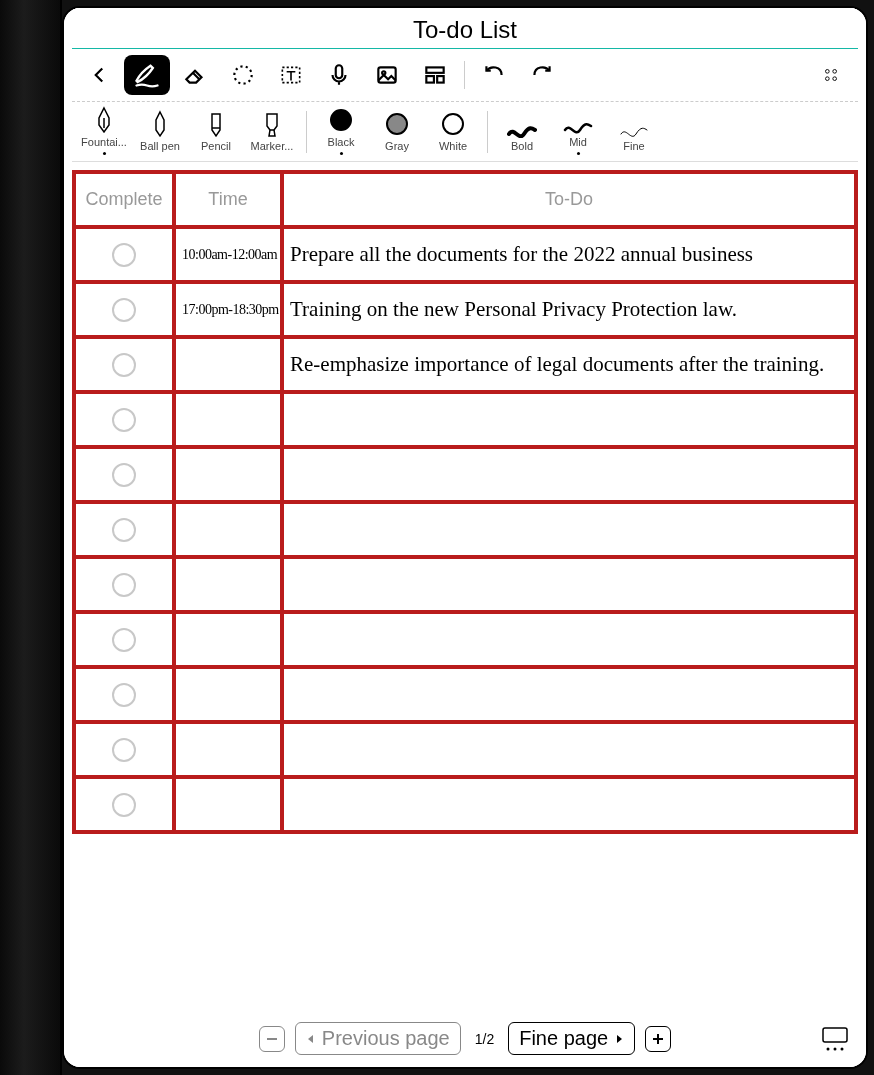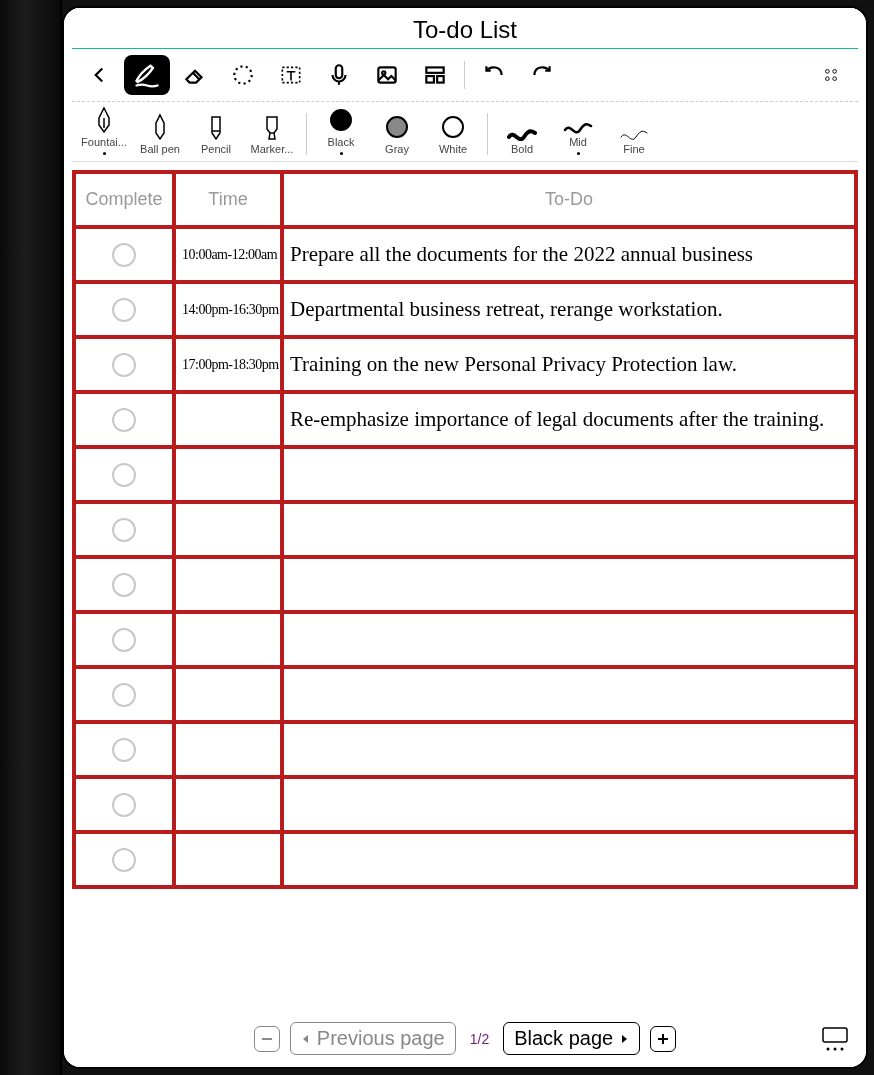--- a/index.html
+++ b/index.html
@@ -10,41 +10,41 @@
   .inner { flex:1; display:flex; flex-direction:column; background:#fff; padding: 0 8px 8px 8px; overflow:hidden;}
   .screen { flex:1; display:flex; flex-direction:column; background:#fff;}
   .title { text-align:center; font-size:24px; font-weight:400; padding:8px 0 4px; border-bottom:1px solid #14b8a6;}
   .tbar1 { display:flex; align-items:center; padding:6px 4px; gap:2px; border-bottom:1px dashed #ccc;}
   .tbar1 .btn { width:46px; height:40px; border-radius:8px; display:flex; align-items:center; justify-content:center; cursor:pointer;}
   .tbar1 .btn.active { background:#000; color:#fff;}
   .tbar1 .btn svg { stroke:#000; fill:none; }
   .tbar1 .btn.active svg { stroke:#fff; }
   .sep { width:1px; height:28px; background:#ccc; margin:0 4px;}
   .spacer { flex:1; }
-  .tbar2 { display:flex; align-items:flex-end; padding:4px 4px 6px; gap:0; border-bottom:1px solid #ddd;}
+  .tbar2 { display:flex; align-items:center; padding:4px 4px 6px; gap:0; border-bottom:1px solid #ddd;}
   .tool { width:56px; display:flex; flex-direction:column; align-items:center; font-size:11px; color:#444; cursor:pointer; gap:2px; position:relative;}
   .tool .dot { width:3px; height:3px; background:#000; border-radius:50%; margin-top:2px;}
   .tool .nib { height:28px; display:flex; align-items:flex-end;}
   .vsep { width:1px; height:42px; background:#ccc; margin:2px 6px 0;}
   .swatch { width:22px; height:22px; border-radius:50%; border:2px solid #000;}
   .stroke-sample { width:30px; height:14px; display:flex; align-items:center;}
   .table-wrap { flex:1; padding:8px 0 0 0; overflow:hidden;}
   table { width:100%; border-collapse:collapse; table-layout:fixed;}
   th, td { border:4px solid #b91c1c; height:55px; vertical-align:middle;}
   th { color:#999; font-weight:400; font-size:18px; height:55px;}
   col.c1 { width:100px;} col.c2 { width:108px;}
   .chk { width:24px; height:24px; border:2px solid #c8c8c8; border-radius:50%; margin:0 auto;}
   .hw { font-family: "Brush Script MT","Segoe Script","Comic Sans MS",cursive; font-size:21px; padding:0 6px; line-height:1.1; color:#000; white-space:nowrap; overflow:hidden;}
   .hw.time { font-size:14px; text-align:center; letter-spacing:-0.5px;margin-left:32px;}
   .footer { display:flex; align-items:center; justify-content:center; gap:10px; padding:10px 8px 4px; position:relative;}
   .pill { border:1.5px solid #888; border-radius:6px; padding:4px 10px; font-size:20px; color:#888; display:flex; align-items:center; gap:6px; background:#fff; cursor:pointer;}
   .pill.enabled { color:#000; border-color:#000;}
   .sq { width:26px; height:26px; border:1.5px solid #888; border-radius:6px; display:flex; align-items:center; justify-content:center; color:#888; cursor:pointer;}
   .sq.enabled { border-color:#000; color:#000;}
-  .pg { font-size:14px; color:#701a75; padding:0 4px;}
+  .pg { font-size:14px; color:#000000; padding:0 4px;}
   .kbd { position:absolute; right:10px; display:flex; flex-direction:column; align-items:center; gap:2px; cursor:pointer;}
 </style>
 </head>
 <body>
 
 <div class="spine"></div>
 <div class="device">
  <div class="inner">
   <div class="screen">
 
@@ -227,27 +227,20 @@
                 <td>
                   <div class="chk"></div>
                 </td>
                 <td class="hw time">10:00am-12:00am</td>
                 <td class="hw">Prepare all the documents for the 2022 annual business</td>
               </tr>
               <tr>
                 <td>
                   <div class="chk"></div>
                 </td>
-                <td class="hw time">14:00pm-16:30pm</td>
-                <td class="hw">Departmental business retreat, rerange workstation.</td>
-              </tr>
-              <tr>
-                <td>
-                  <div class="chk"></div>
-                </td>
                 <td class="hw time">17:00pm-18:30pm</td>
                 <td class="hw">Training on the new Personal Privacy Protection law.</td>
               </tr>
               <tr>
                 <td>
                   <div class="chk"></div>
                 </td>
                 <td class="hw time"></td>
                 <td class="hw">Re-emphasize importance of legal documents after the training.</td>
               </tr>
@@ -318,21 +311,21 @@
             </svg>
           </div>
       <div class="pill">
         <svg width="10" height="10" viewBox="0 0 10 10" fill="#888">
               <path d="M7 1L2 5l5 4z"></path>
             </svg>
         <span>Previous page</span>
       </div>
       <div class="pg">1/2</div>
       <div class="pill enabled">
-        <span>Black page</span>
+        <span>Fine page</span>
         <svg width="10" height="10" viewBox="0 0 10 10" fill="#000">
               <path d="M3 1l5 4-5 4z"></path>
             </svg>
       </div>
       <div class="sq enabled">
             <svg width="14" height="14" viewBox="0 0 14 14" stroke="#000" stroke-width="2">
               <path d="M2 7h10M7 2v10"></path>
             </svg>
           </div>
       <div class="kbd">

